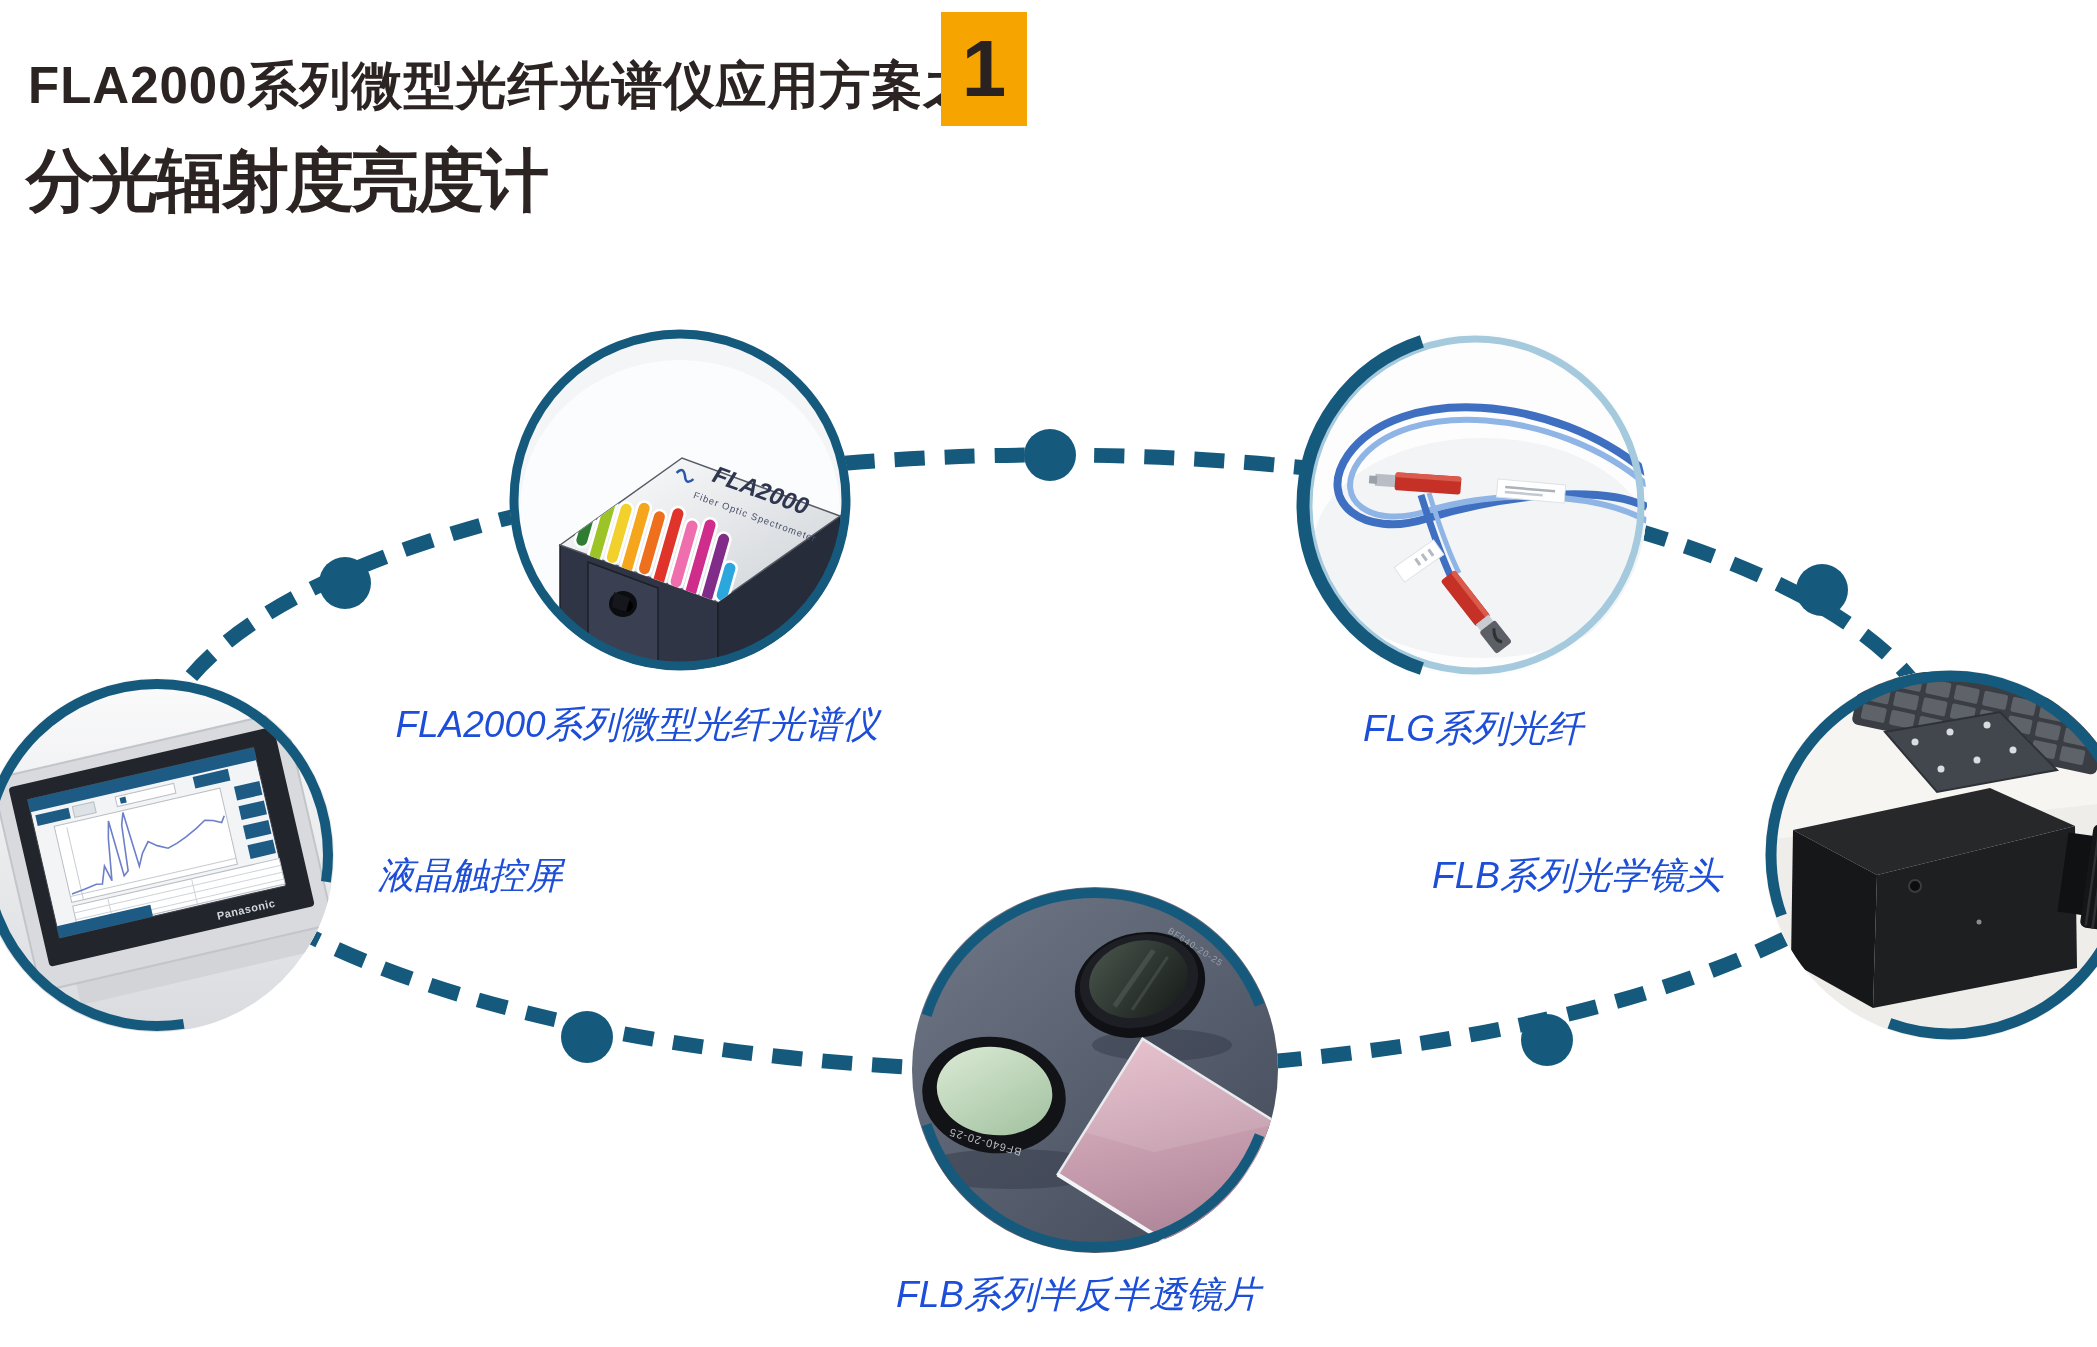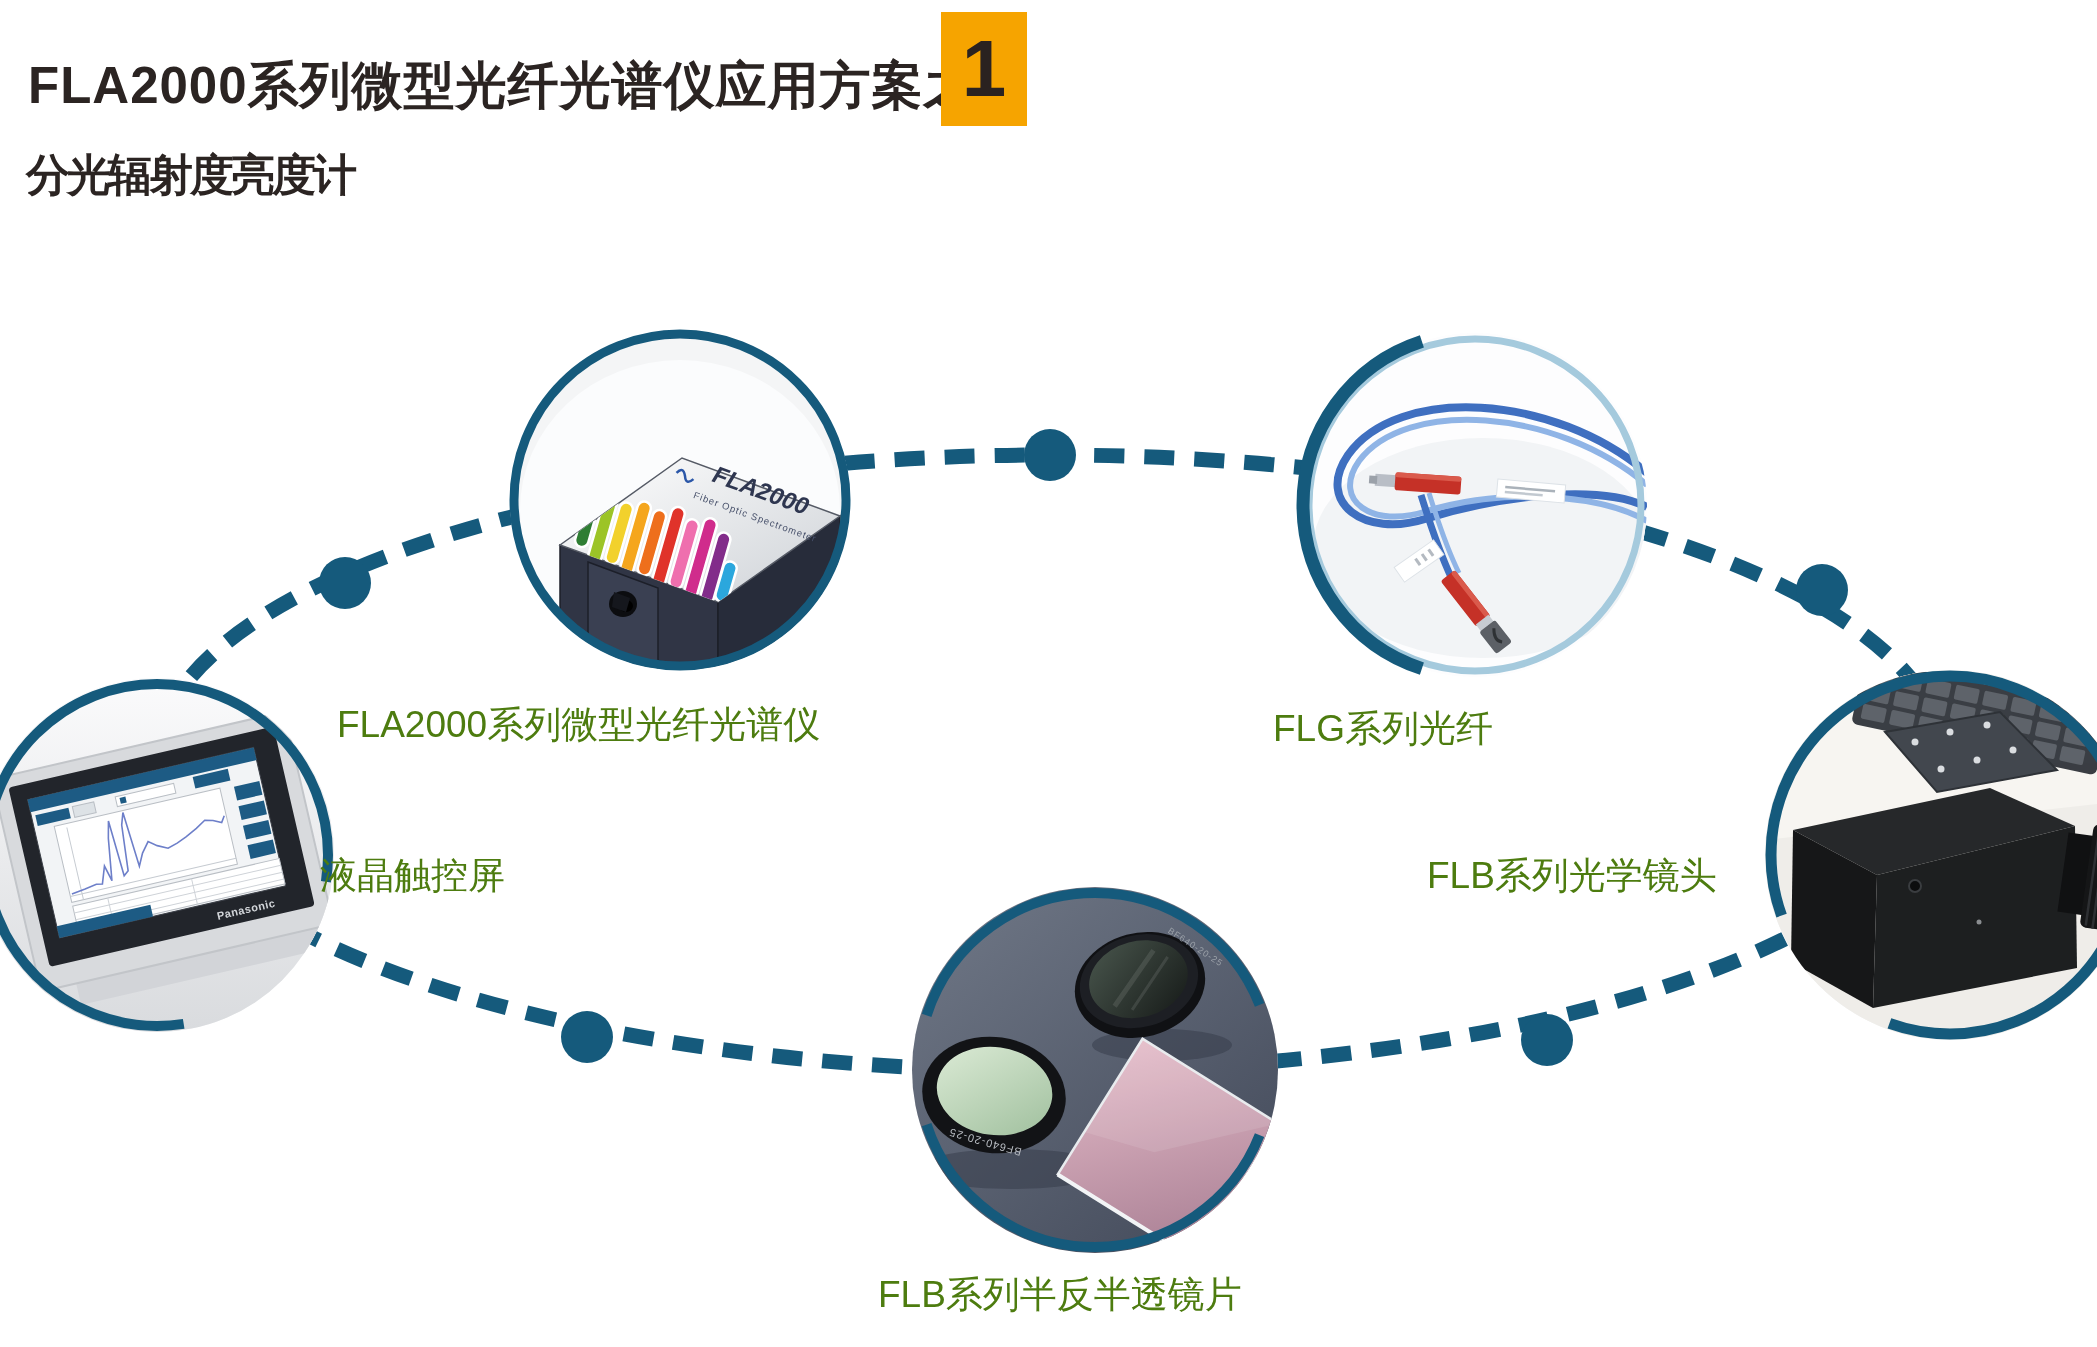--- a/index.html
+++ b/index.html
@@ -16,25 +16,25 @@
   .c-fiber{left:1303px;top:333px;width:344px;height:344px;background:#fdfdfe;}
   .c-screen{left:-20px;top:678px;width:354px;height:354px;}
   .c-camera{left:1765px;top:670px;width:370px;height:370px;}
   .c-filter{left:912px;top:887px;width:366px;height:366px;}
 
   .title1{position:absolute;left:28px;top:52px;z-index:5;font-size:51px;font-weight:bold;
           color:#2b2422;letter-spacing:1px;white-space:nowrap;}
   .badge{position:absolute;left:941px;top:12px;width:86px;height:114px;background:#f6a400;
          z-index:5;display:flex;align-items:center;justify-content:center;}
   .badge span{font-size:80px;font-weight:bold;color:#2a2220;line-height:1;}
-  .title2{position:absolute;left:26px;top:146px;z-index:5;font-size:44px;font-weight:bold;
+  .title2{position:absolute;left:26px;top:136px;z-index:5;font-size:68px;font-weight:bold;
           color:#2b2422;letter-spacing:-3px;white-space:nowrap;}
 
-  .node-label{position:absolute;z-index:4;font-size:37px;color:#4d7c0f;
-              white-space:nowrap;}
+  .node-label{position:absolute;z-index:4;font-size:37px;color:#1d4ed8;text-align:center;
+              white-space:nowrap;font-style:italic;}
   .lab-spectrometer{left:337px;top:700px;width:600px;}
   .lab-fiber{left:1273px;top:704px;width:400px;}
   .lab-screen{left:320px;top:851px;width:300px;}
   .lab-lens{left:1427px;top:851px;width:300px;}
   .lab-filter{left:878px;top:1270px;width:400px;}
 </style>
 </head>
 <body>
 
 <div class="page">

